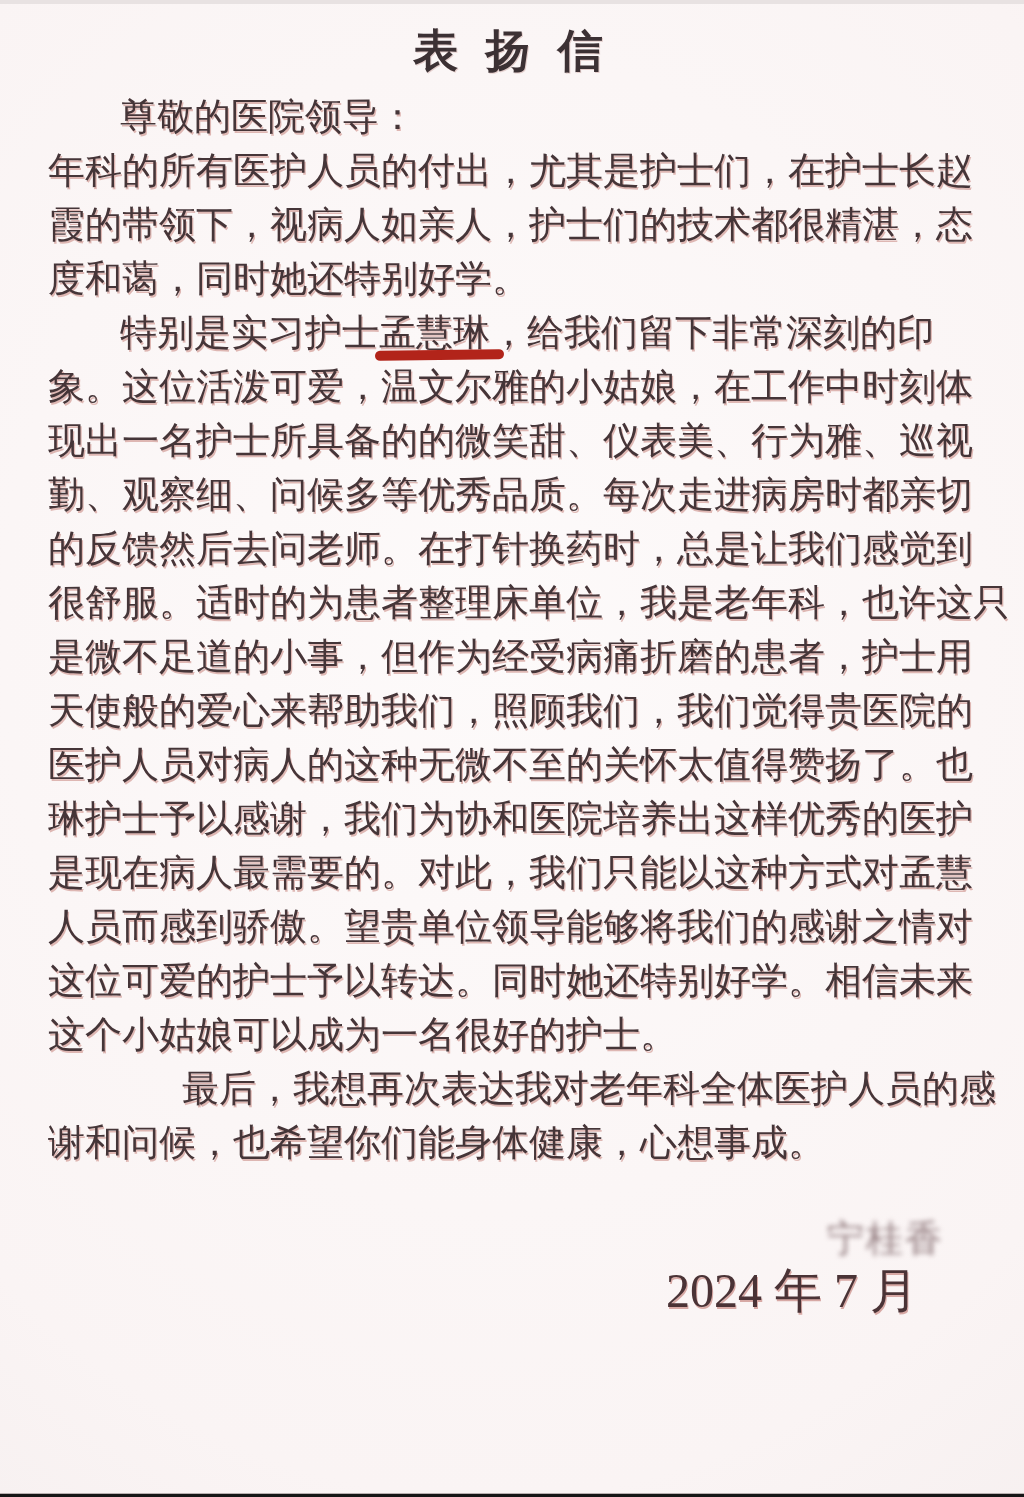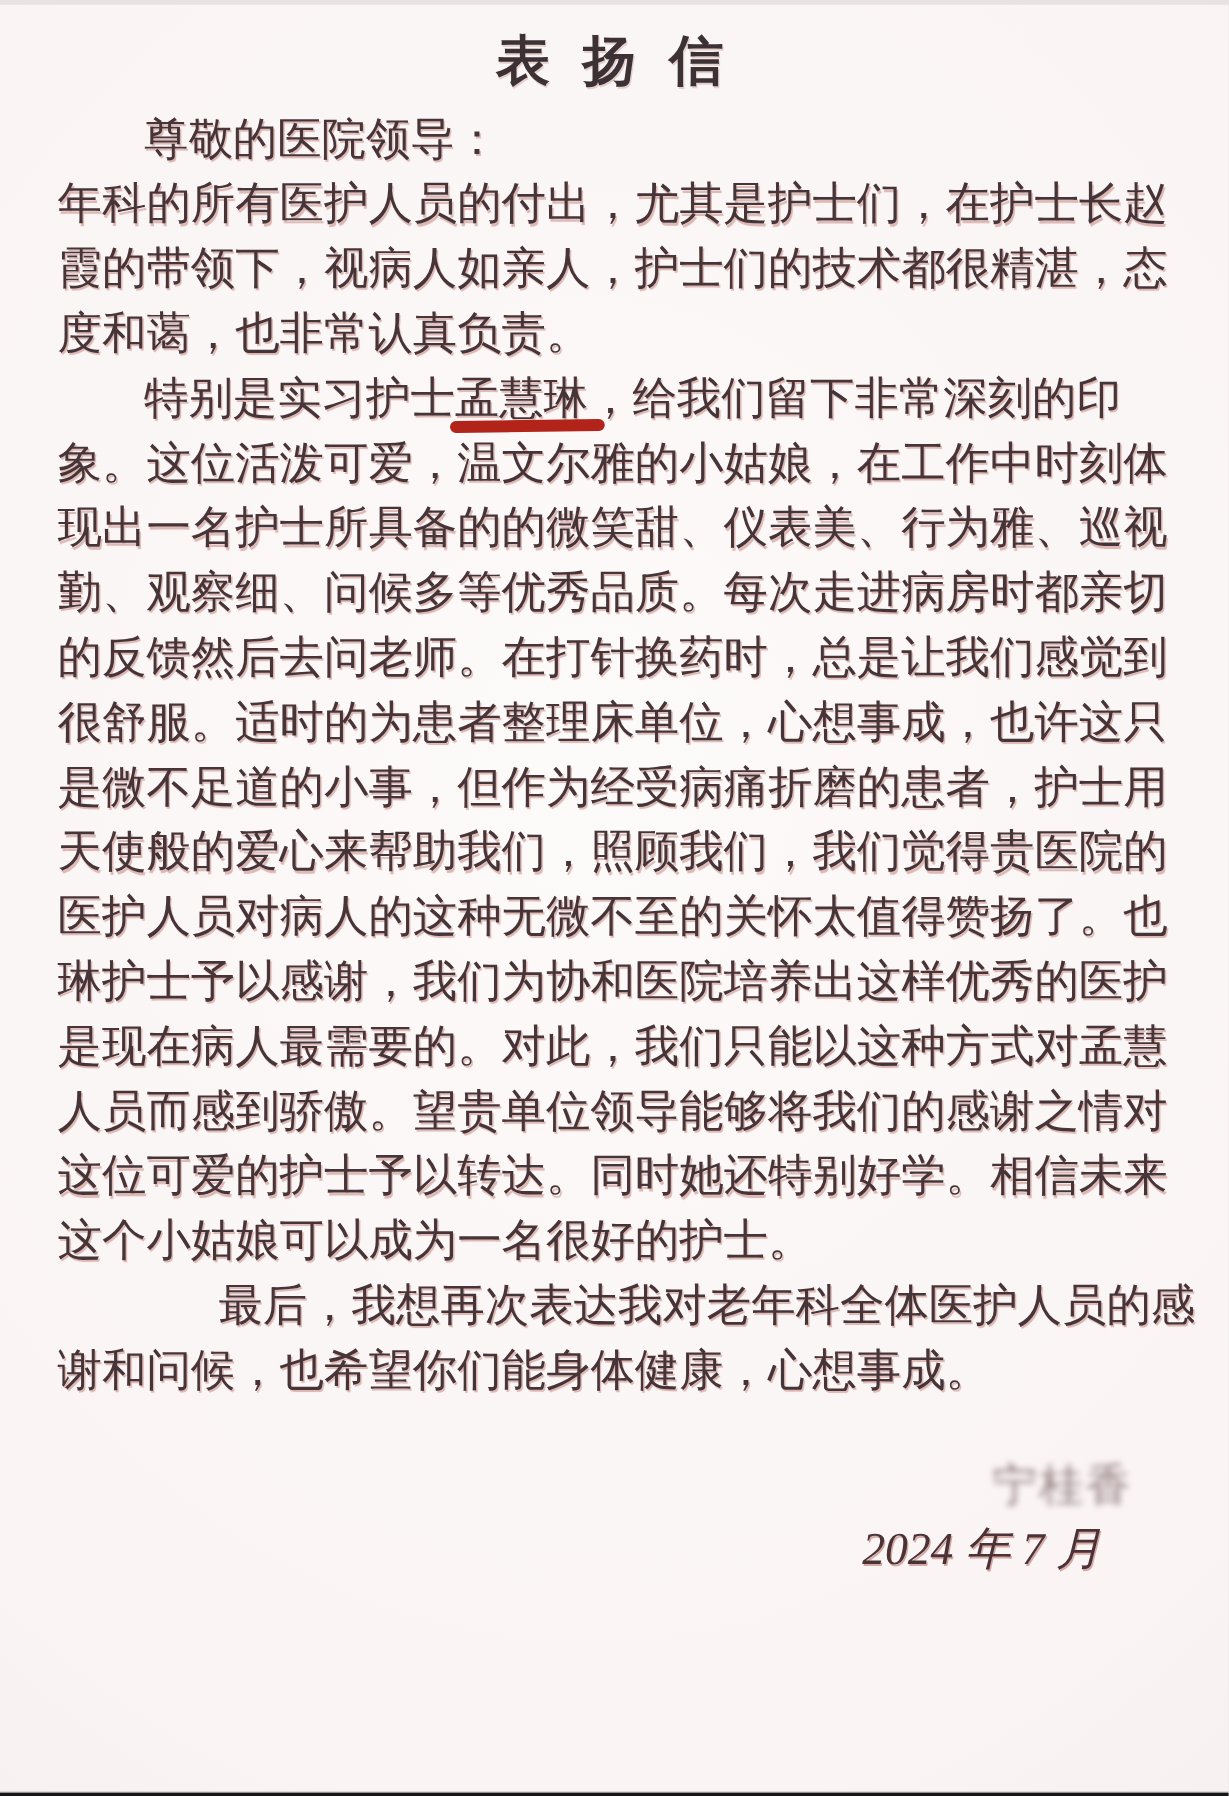--- a/index.html
+++ b/index.html
@@ -49,24 +49,23 @@
   .sig-name-line {
     margin-top:42px;
     text-align:right;
     padding-right:30px;
     font-size:37px; line-height:54px;
   }
   .sig-name-line .blur-name { color:#937d80; filter:blur(2.6px); }
   .sig-date-line {
     text-align:right;
     padding-right:56px;
-    font-size:38px; line-height:50px;
+    font-size:48px; line-height:50px;
     color:#4a3336;
     text-shadow:1px 1.6px 0.5px rgba(163,55,44,0.4);
-    font-style:italic;
   }
   .bottom-bar {
     position:absolute; left:0; right:0; bottom:0;
     height:7px;
     background:#161616;
     box-shadow:0 -1px 0 #b9b0b0;
   }
 </style>
 </head>
 <body>
@@ -75,28 +74,28 @@
   <div class="photo">
 
     <div class="title">表 扬 信</div>
 
     <div class="content">
 
       <div class="line indent2">尊敬的医院领导：</div>
 
       <div class="line">年科的所有医护人员的付出，尤其是护士们，在护士长赵</div>
       <div class="line">霞的带领下，视病人如亲人，护士们的技术都很精湛，态</div>
-      <div class="line">度和蔼，也非常认真负责。</div>
+      <div class="line">度和蔼，同时她还特别好学。</div>
 
       <div class="line indent2"><span>特别是实习护士</span><span class="underline-target">孟慧琳</span><span>，给我们留下非常深刻的印</span></div>
       <div class="line">象。这位活泼可爱，温文尔雅的小姑娘，在工作中时刻体</div>
       <div class="line">现出一名护士所具备的的微笑甜、仪表美、行为雅、巡视</div>
       <div class="line">勤、观察细、问候多等优秀品质。每次走进病房时都亲切</div>
       <div class="line">的反馈然后去问老师。在打针换药时，总是让我们感觉到</div>
-      <div class="line">很舒服。适时的为患者整理床单位，心想事成，也许这只</div>
+      <div class="line">很舒服。适时的为患者整理床单位，我是老年科，也许这只</div>
       <div class="line">是微不足道的小事，但作为经受病痛折磨的患者，护士用</div>
       <div class="line">天使般的爱心来帮助我们，照顾我们，我们觉得贵医院的</div>
       <div class="line">医护人员对病人的这种无微不至的关怀太值得赞扬了。也</div>
       <div class="line">琳护士予以感谢，我们为协和医院培养出这样优秀的医护</div>
       <div class="line">是现在病人最需要的。对此，我们只能以这种方式对孟慧</div>
       <div class="line">人员而感到骄傲。望贵单位领导能够将我们的感谢之情对</div>
       <div class="line">这位可爱的护士予以转达。同时她还特别好学。相信未来</div>
       <div class="line">这个小姑娘可以成为一名很好的护士。</div>
 
       <div class="line indent4">最后，我想再次表达我对老年科全体医护人员的感</div>

